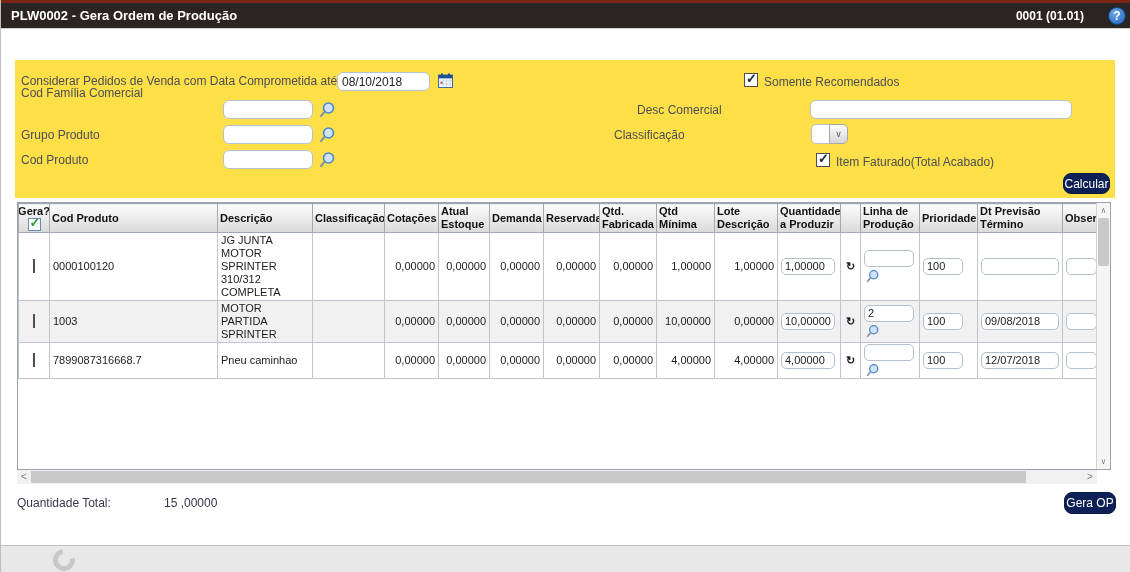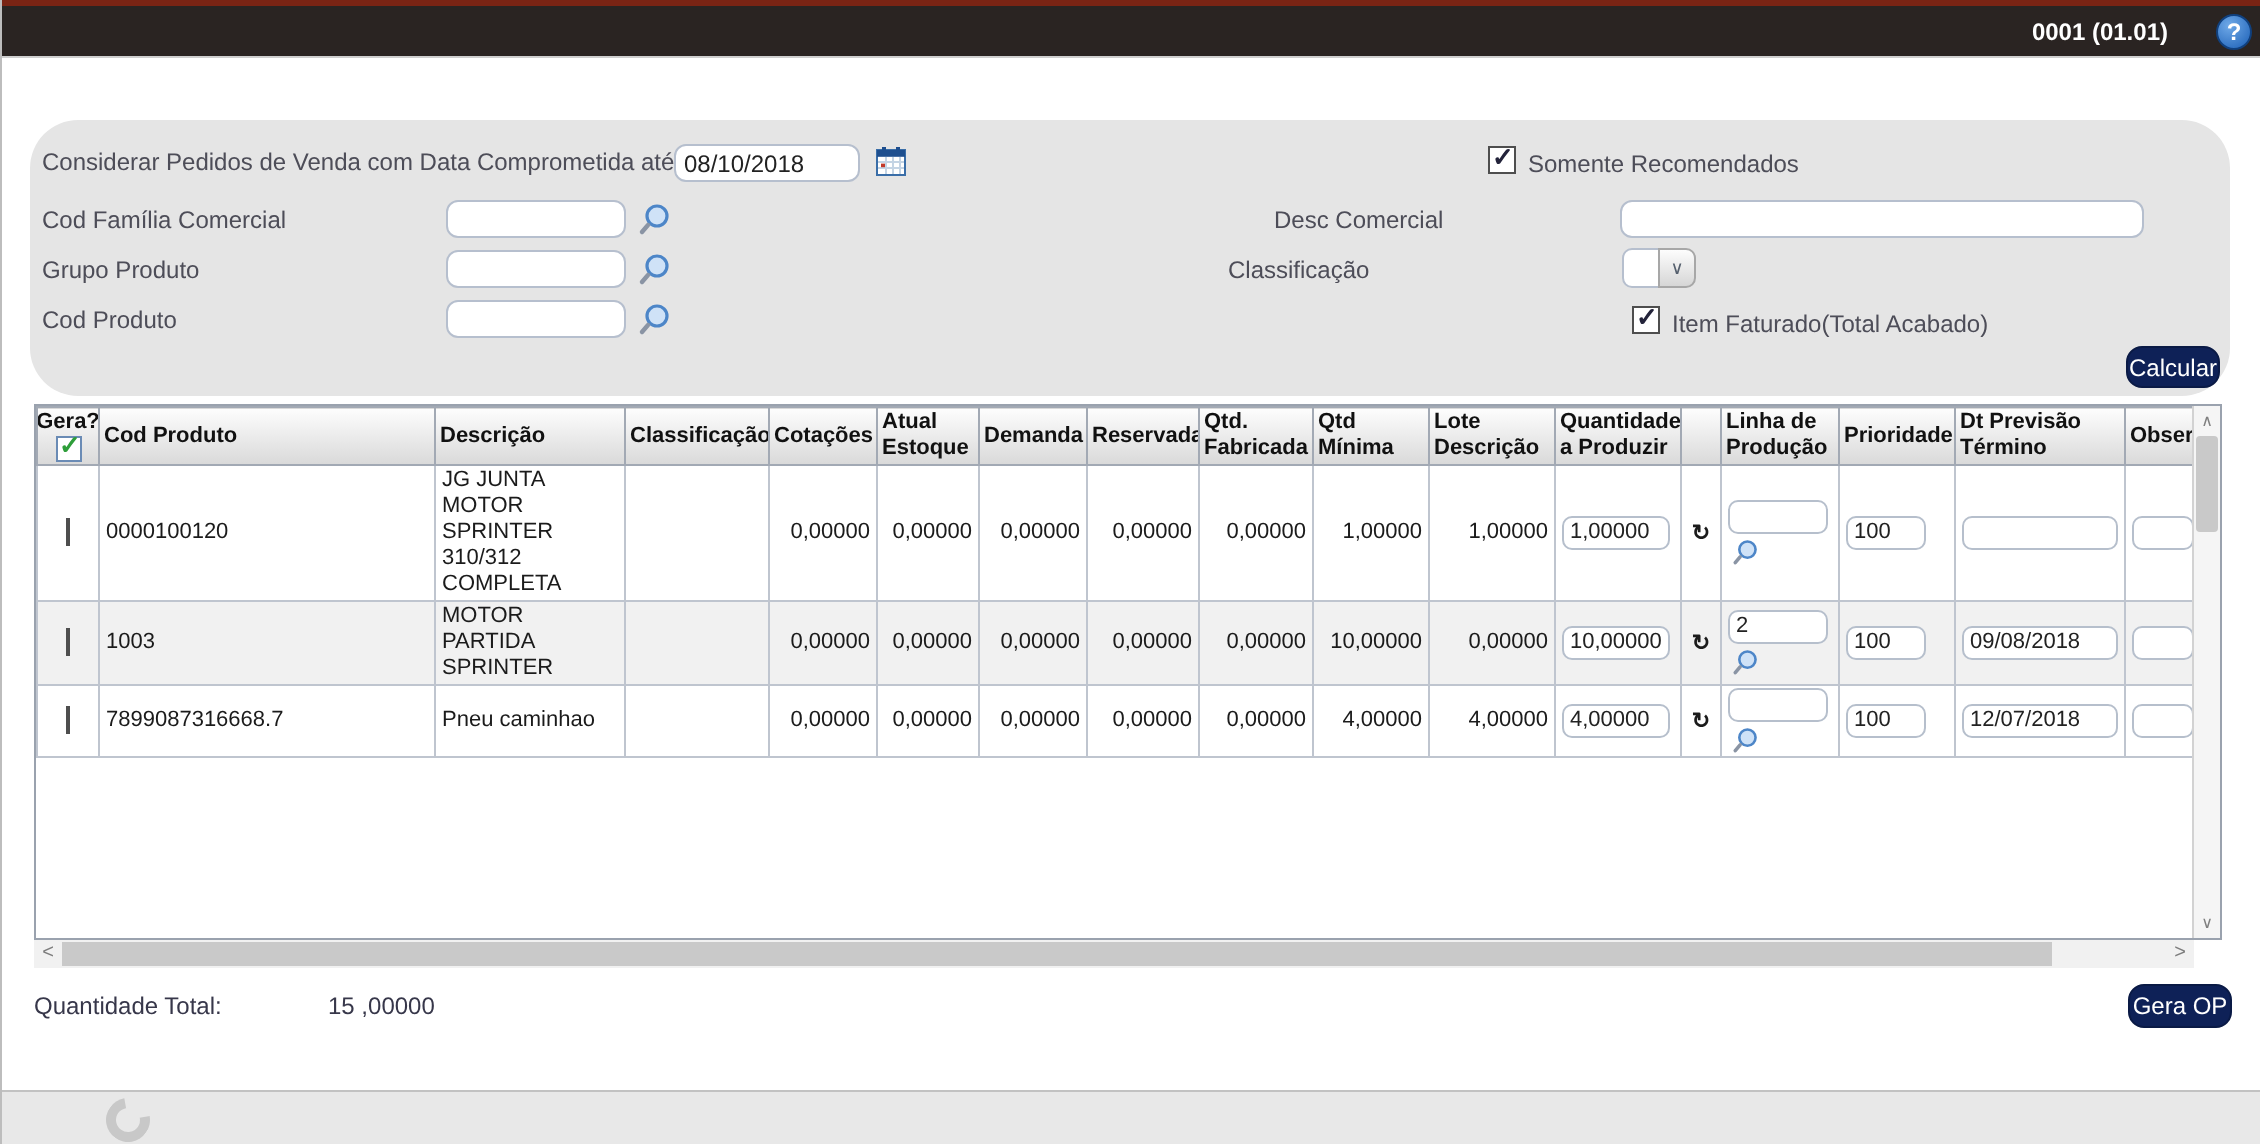--- a/index.html
+++ b/index.html
@@ -22,22 +22,21 @@
   .help-btn {
     width:18px; height:18px; border-radius:50%;
     background:radial-gradient(circle at 35% 30%, #6fa9e8, #1b5fb5);
     border:1px solid #10407e; color:#fff; font-size:12px; font-weight:bold;
     display:flex; align-items:center; justify-content:center; cursor:pointer;
   }
 
   
   .filter-panel {
     position:absolute; left:14px; top:60px; width:1100px; height:138px;
-    background:#e5e5e5;
-    border-radius:24px;
+    background:#fde047;
   }
   .flabel { position:absolute; font-size:12px; color:#4d4d58; white-space:nowrap; }
   .tinput {
     position:absolute; height:19px; border:1px solid #b6bfce; border-radius:6px;
     background:#fff; font-family:"Liberation Sans",sans-serif; font-size:12px;
     padding:0 4px; color:#222; outline:none;
   }
   .search-ic { position:absolute; width:16px; height:17px; cursor:pointer; }
   .cb {
     position:absolute; width:14px; height:14px; background:#fff;
@@ -113,20 +112,21 @@
   .spinner {
     position:absolute; left:52px; top:3px; width:22px; height:22px;
     border:5px solid #c8c8c8; border-top-color:transparent; border-radius:50%;
     transform:rotate(35deg);
   }
 </style>
 </head>
 <body>
 
 <div class="titlebar">
+  <span class="title">PLW0002 - Gera Ordem de Produção</span>
   <span class="right">
     <span class="version">0001 (01.01)</span>
     <span class="help-btn">?</span>
   </span>
 </div>
 
 <div class="filter-panel">
   <span class="flabel" style="left:6px; top:14px;">Considerar Pedidos de Venda com Data Comprometida até</span>
   <input class="tinput" style="left: 322px; top: 12px; width: 93px;" value="08/10/2018">
   <svg class="cal-ic" style="left:423px; top:13px;" width="15" height="15" viewBox="0 0 15 15">
@@ -138,21 +138,21 @@
       <line x1="1" y1="11" x2="14" y2="11" stroke="#c4d4e4"></line>
     <line x1="5" y1="5.5" x2="5" y2="14" stroke="#c4d4e4"></line>
       <line x1="8.5" y1="5.5" x2="8.5" y2="14" stroke="#c4d4e4"></line>
       <line x1="12" y1="5.5" x2="12" y2="14" stroke="#c4d4e4"></line>
     <rect x="2.5" y="8.8" width="2" height="1.8" fill="#c23a2a"></rect>
   </svg>
 
   <span class="cb checked" style="left:729px; top:13px;"></span>
   <span class="flabel" style="left:749px; top:15px;">Somente Recomendados</span>
 
-  <span class="flabel" style="left:6px; top:43px;">Cod Família Comercial</span>
+  <span class="flabel" style="left:6px; top:26px;">Cod Família Comercial</span>
   <input class="tinput" style="left: 208px; top: 40px; width: 90px;" value="">
   <svg class="search-ic" style="left:304px; top:41px;" viewBox="0 0 16 17">
     <circle cx="9.5" cy="7" r="5" fill="#cfe2f7" stroke="#4d86c8" stroke-width="1.6"></circle>
     <line x1="5" y1="11.5" x2="2" y2="15" stroke="#8a94a4" stroke-width="2.2" stroke-linecap="round"></line>
   </svg>
 
   <span class="flabel" style="left:599px; top:43px;margin-left:23px;">Desc Comercial</span>
   <input class="tinput" style="left: 795px; top: 40px; width: 262px;" value="">
 
   <span class="flabel" style="left:6px; top:68px;">Grupo Produto</span>

